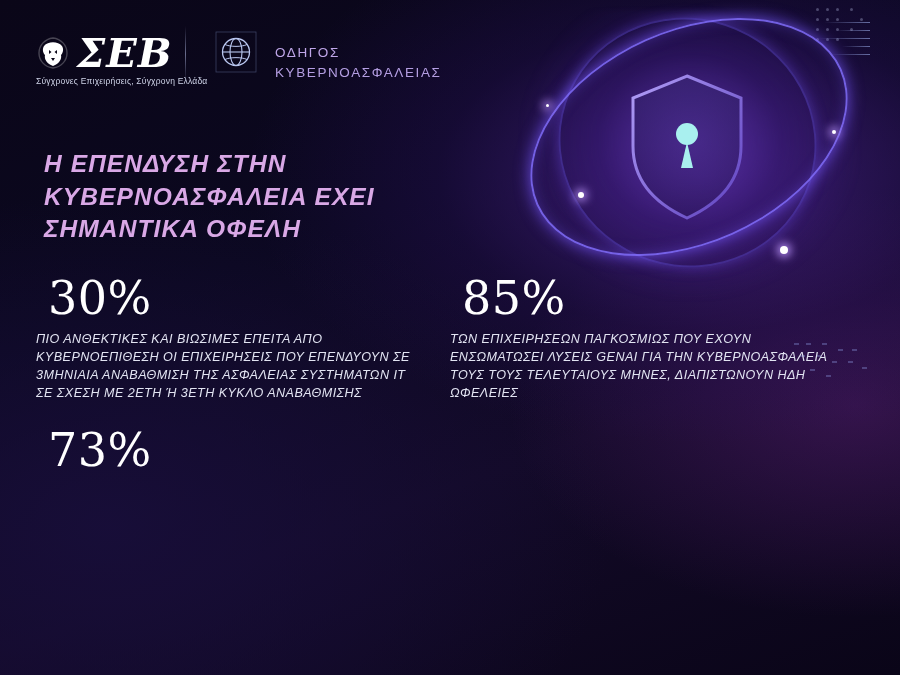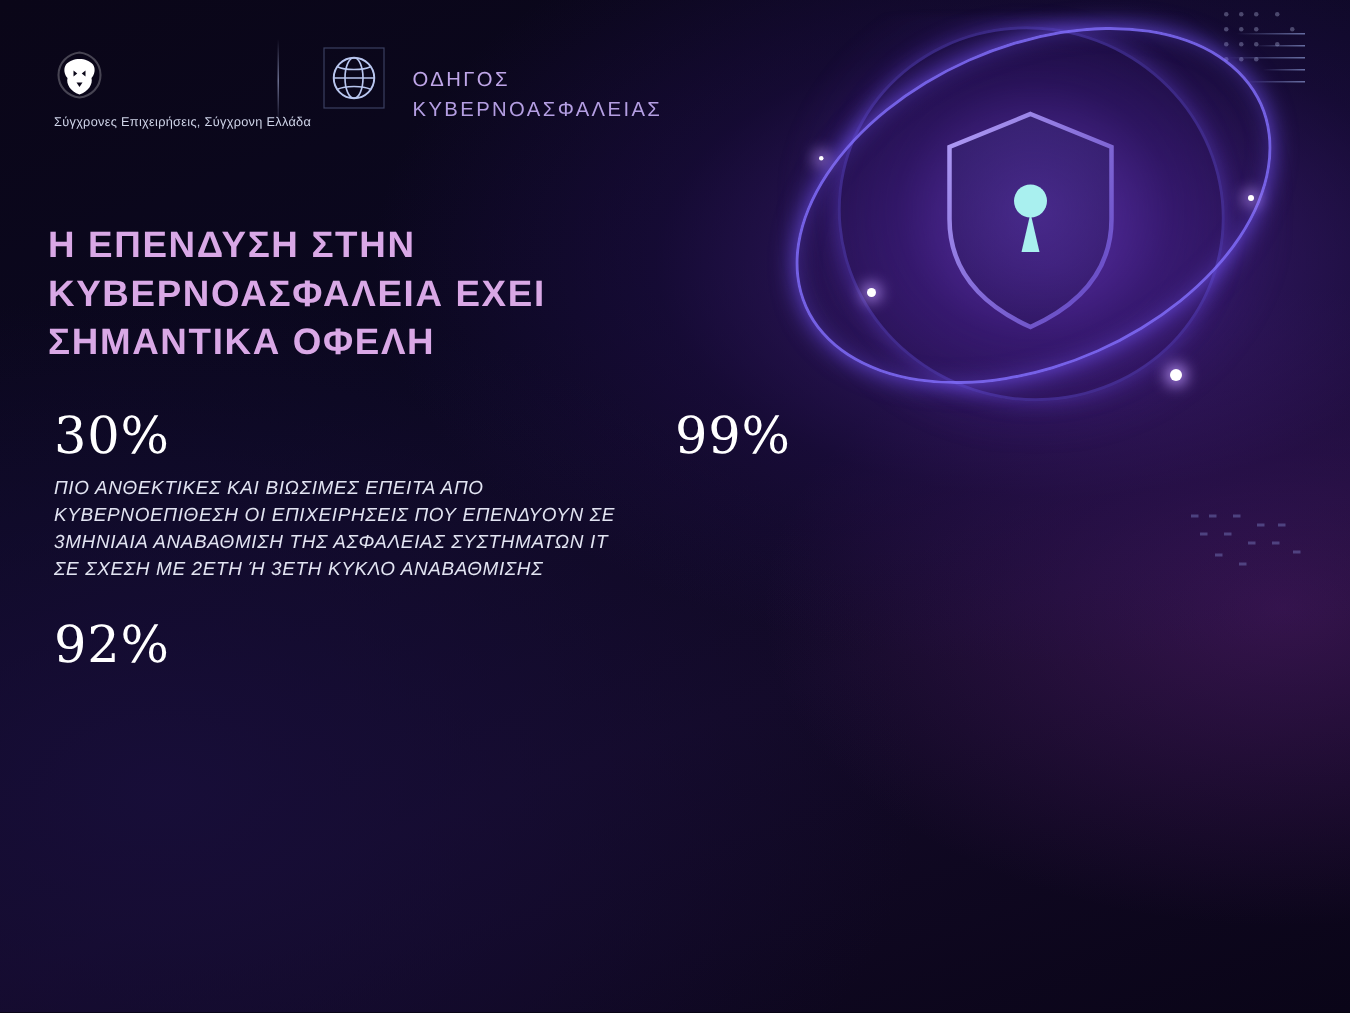--- a/index.html
+++ b/index.html
@@ -145,51 +145,53 @@
     color: #bfa6e8;
     font-size: 13.5px;
     letter-spacing: 1.6px;
     line-height: 1.45;
     text-transform: uppercase;
   }
   .guide .l2 { color: #b49ee2; }
   
   .headline {
     position: absolute;
-    left: 32px; top: 148px;
+    left: 44px; top: 148px;
     width: 420px;
     font-size: 24.5px;
     font-weight: bold;
     letter-spacing: 1.1px;
     line-height: 1.33;
     color: #d9a8e6;
     text-transform: uppercase;
+    font-style: italic;
   }
   
   .stats {
     position: absolute;
     left: 0; top: 272px;
     width: 900px;
     display: flex;
     flex-wrap: wrap;
   }
   .stat {
     width: 420px;
     padding: 0 0 0 36px;
     box-sizing: border-box;
     margin-bottom: 22px;
   }
   .stat.col2 { padding-left: 30px; }
   .stat-value {
     font-family: "DejaVu Serif", serif;
-    font-size: 34px;
+    font-size: 46px;
     color: #ffffff;
     line-height: 1.15;
     margin-bottom: 6px;
     letter-spacing: .5px;
+    margin-left: 12px;
   }
   .stat-desc {
     font-size: 12.6px;
     line-height: 1.42;
     color: #e2e4f2;
     letter-spacing: .45px;
     text-transform: uppercase;
     max-width: 392px;
     font-style: italic;
   }
@@ -267,20 +269,21 @@
   <div class="logo-wrap">
     <div class="lion">
       <svg width="34" height="34" viewBox="0 0 34 34">
         <path d="M17 2 C25 3 31 9 31 17 C31 25 25 31 17 32 C9 31 3 25 3 17 C3 9 9 3 17 2 Z" fill="none" stroke="#ffffff" stroke-width="1.4" opacity="0.25"></path>
         <path d="M8 10 C12 5 22 5 26 10 C28 13 27 17 25 19 C26 23 23 28 17 30 C11 28 8 23 9 19 C7 17 6 13 8 10 Z" fill="#ffffff"></path>
         <path d="M13 14 L15.5 16 L13 18 Z" fill="#0a0618"></path>
         <path d="M21 14 L18.5 16 L21 18 Z" fill="#0a0618"></path>
         <path d="M15 22 L19 22 L17 25 Z" fill="#0a0618"></path>
       </svg>
     </div>
+    <span class="sev-text">ΣΕΒ</span>
   </div>
   <div class="logo-tag">Σύγχρονες Επιχειρήσεις, Σύγχρονη Ελλάδα</div>
 
   <div class="divider"></div>
 
   <div class="globe">
     <svg width="42" height="42" viewBox="0 0 42 42">
       <circle cx="21" cy="21" r="13.5" fill="none" stroke="#b9c6ef" stroke-width="1.3"></circle>
       <ellipse cx="21" cy="21" rx="6" ry="13.5" fill="none" stroke="#b9c6ef" stroke-width="1.1"></ellipse>
       <line x1="7.5" y1="21" x2="34.5" y2="21" stroke="#b9c6ef" stroke-width="1.1"></line>
@@ -296,20 +299,21 @@
   </div>
 
   <div class="headline">Η ΕΠΕΝΔΥΣΗ ΣΤΗΝ ΚΥΒΕΡΝΟΑΣΦΑΛΕΙΑ ΕΧΕΙ ΣΗΜΑΝΤΙΚΑ ΟΦΕΛΗ</div>
 
   <div class="stats">
     <div class="stat">
       <div class="stat-value">30%</div>
       <div class="stat-desc">ΠΙΟ ΑΝΘΕΚΤΙΚΕΣ ΚΑΙ ΒΙΩΣΙΜΕΣ ΕΠΕΙΤΑ ΑΠΟ ΚΥΒΕΡΝΟΕΠΙΘΕΣΗ ΟΙ ΕΠΙΧΕΙΡΗΣΕΙΣ ΠΟΥ ΕΠΕΝΔΥΟΥΝ ΣΕ 3ΜΗΝΙΑΙΑ ΑΝΑΒΑΘΜΙΣΗ ΤΗΣ ΑΣΦΑΛΕΙΑΣ ΣΥΣΤΗΜΑΤΩΝ IT ΣΕ ΣΧΕΣΗ ΜΕ 2ΕΤΗ Ή 3ΕΤΗ ΚΥΚΛΟ ΑΝΑΒΑΘΜΙΣΗΣ</div>
     </div>
     <div class="stat col2">
-      <div class="stat-value">99%</div>
+      <div class="stat-value">85%</div>
+      <div class="stat-desc">ΤΩΝ ΕΠΙΧΕΙΡΗΣΕΩΝ ΠΑΓΚΟΣΜΙΩΣ ΠΟΥ ΕΧΟΥΝ ΕΝΣΩΜΑΤΩΣΕΙ ΛΥΣΕΙΣ GENAI ΓΙΑ ΤΗΝ ΚΥΒΕΡΝΟΑΣΦΑΛΕΙΑ ΤΟΥΣ ΤΟΥΣ ΤΕΛΕΥΤΑΙΟΥΣ ΜΗΝΕΣ, ΔΙΑΠΙΣΤΩΝΟΥΝ ΗΔΗ ΩΦΕΛΕΙΕΣ</div>
     </div>
     <div class="stat">
-      <div class="stat-value">92%</div>
+      <div class="stat-value">73%</div>
     </div>
   </div>
 
 </div>
 
 </body></html>

